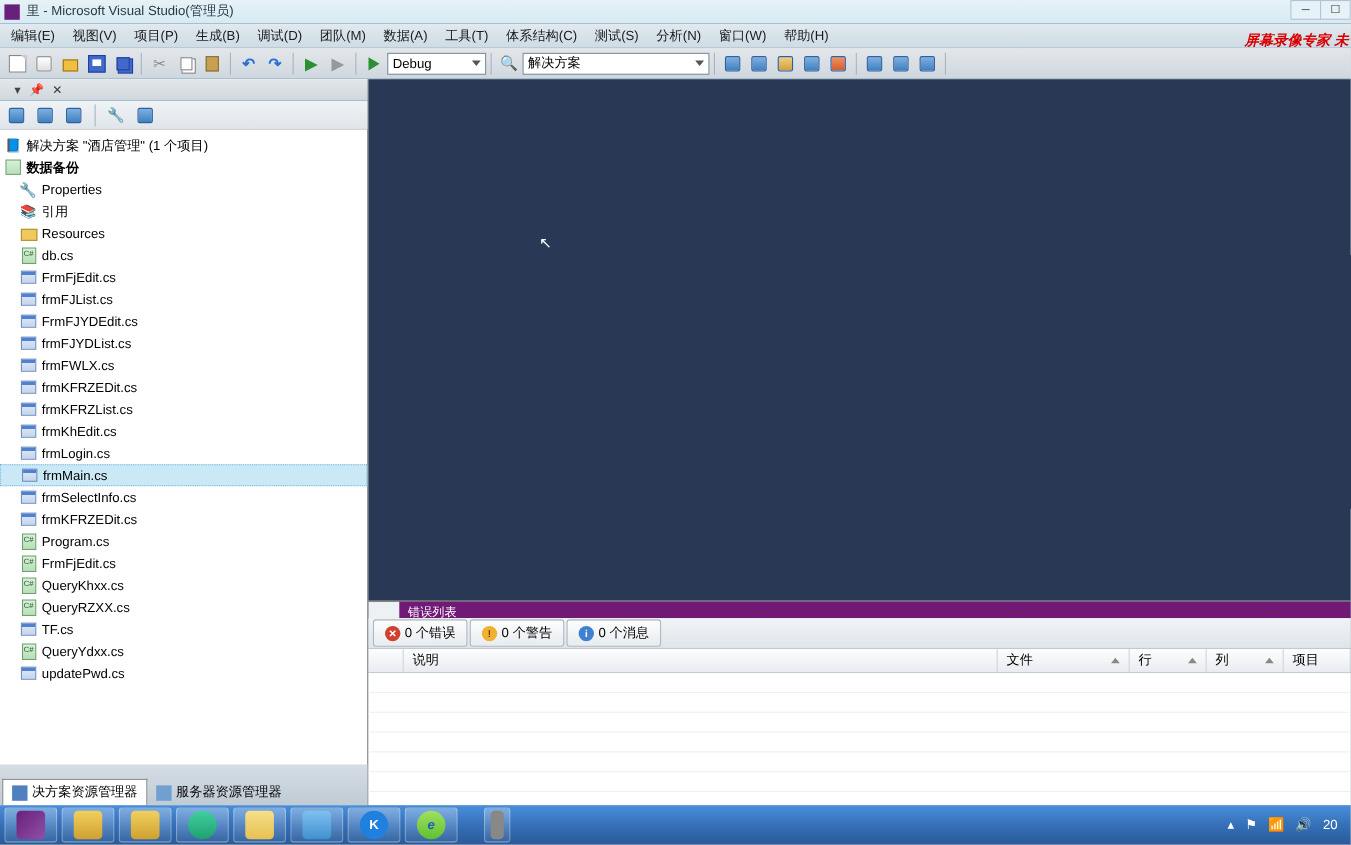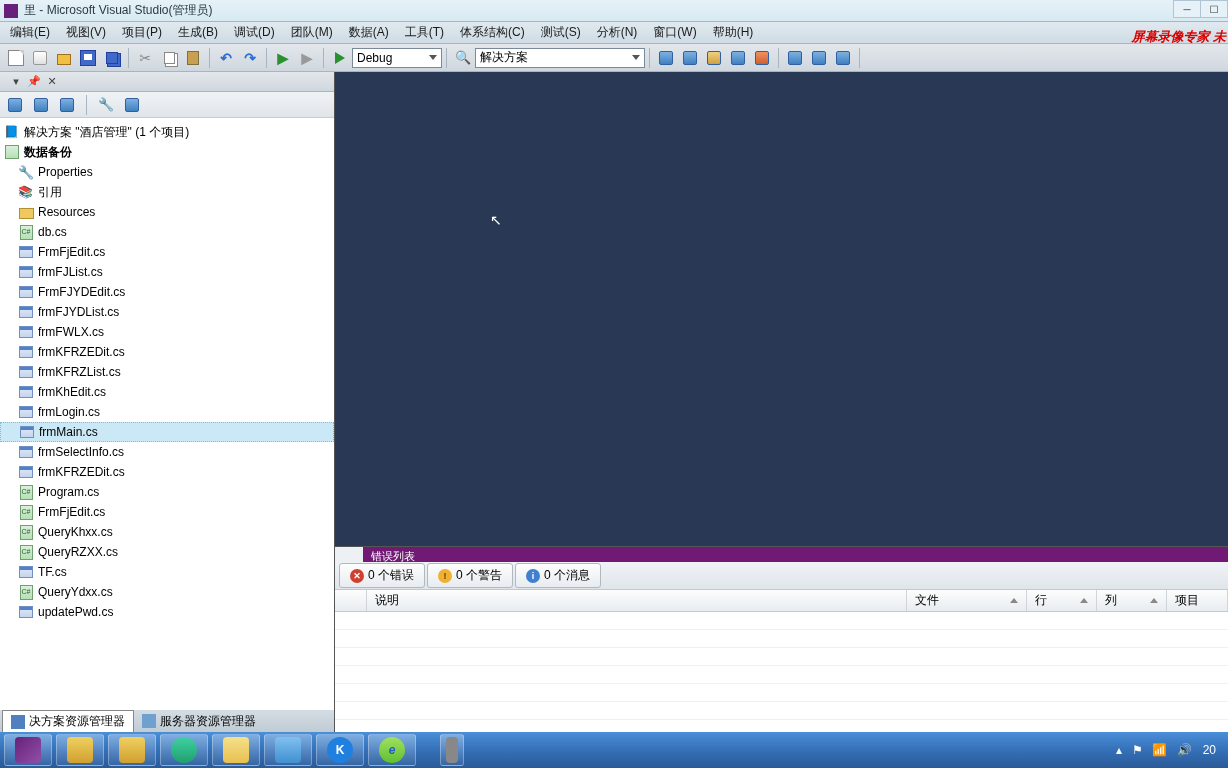--- a/index.html
+++ b/index.html
@@ -60,21 +60,21 @@
 .file-cs { background: linear-gradient(#daf0da, #b5e0b5); border: 1px solid #70a070; width: 13px; height: 15px; position: relative; }
 .file-cs::after { content: "C#"; position: absolute; font-size: 7px; color: #2a6030; left: 1px; top: 2px; }
 .file-form { background: linear-gradient(#e0e8f5, #c5d5ed); border: 1px solid #7090c0; width: 14px; height: 12px; position: relative; }
 .file-form::before { content: ""; position: absolute; top: 0; left: 0; right: 0; height: 3px; background: #5080d0; }
 .folder-ico { background: #f0c860; width: 15px; height: 11px; border: 1px solid #b09030; margin-top: 2px; }
 .props-ico { color: #888; font-size: 13px; }
 .ref-ico { color: #888; font-size: 12px; }
 .proj-ico { background: linear-gradient(#daf0da, #b5e0b5); border: 1px solid #70a070; width: 14px; height: 14px; }
 .sol-ico { color: #5080c0; font-size: 12px; }
 
-.sol-tabs { height: 22px; background: linear-gradient(#d5dde4, #c0cbd4); display: flex; padding: 0 2px; }
+.sol-tabs { height: 37px; background: linear-gradient(#d5dde4, #c0cbd4); display: flex; align-items: flex-end; padding: 0 2px; }
 .sol-tab { padding: 3px 8px; font-size: 11px; display: flex; align-items: center; gap: 4px; }
 .sol-tab.active { background: #fff; border: 1px solid #888; border-bottom: none; }
 .sol-tab .tab-ico { width: 14px; height: 14px; background: #5080c0; }
 
 
 .editor-area { flex: 1; display: flex; flex-direction: column; background: #293955; }
 .editor-empty { flex: 1; position: relative; }
 .cursor { position: absolute; left: 155px; top: 140px; color: #fff; font-size: 14px; }
 
 

